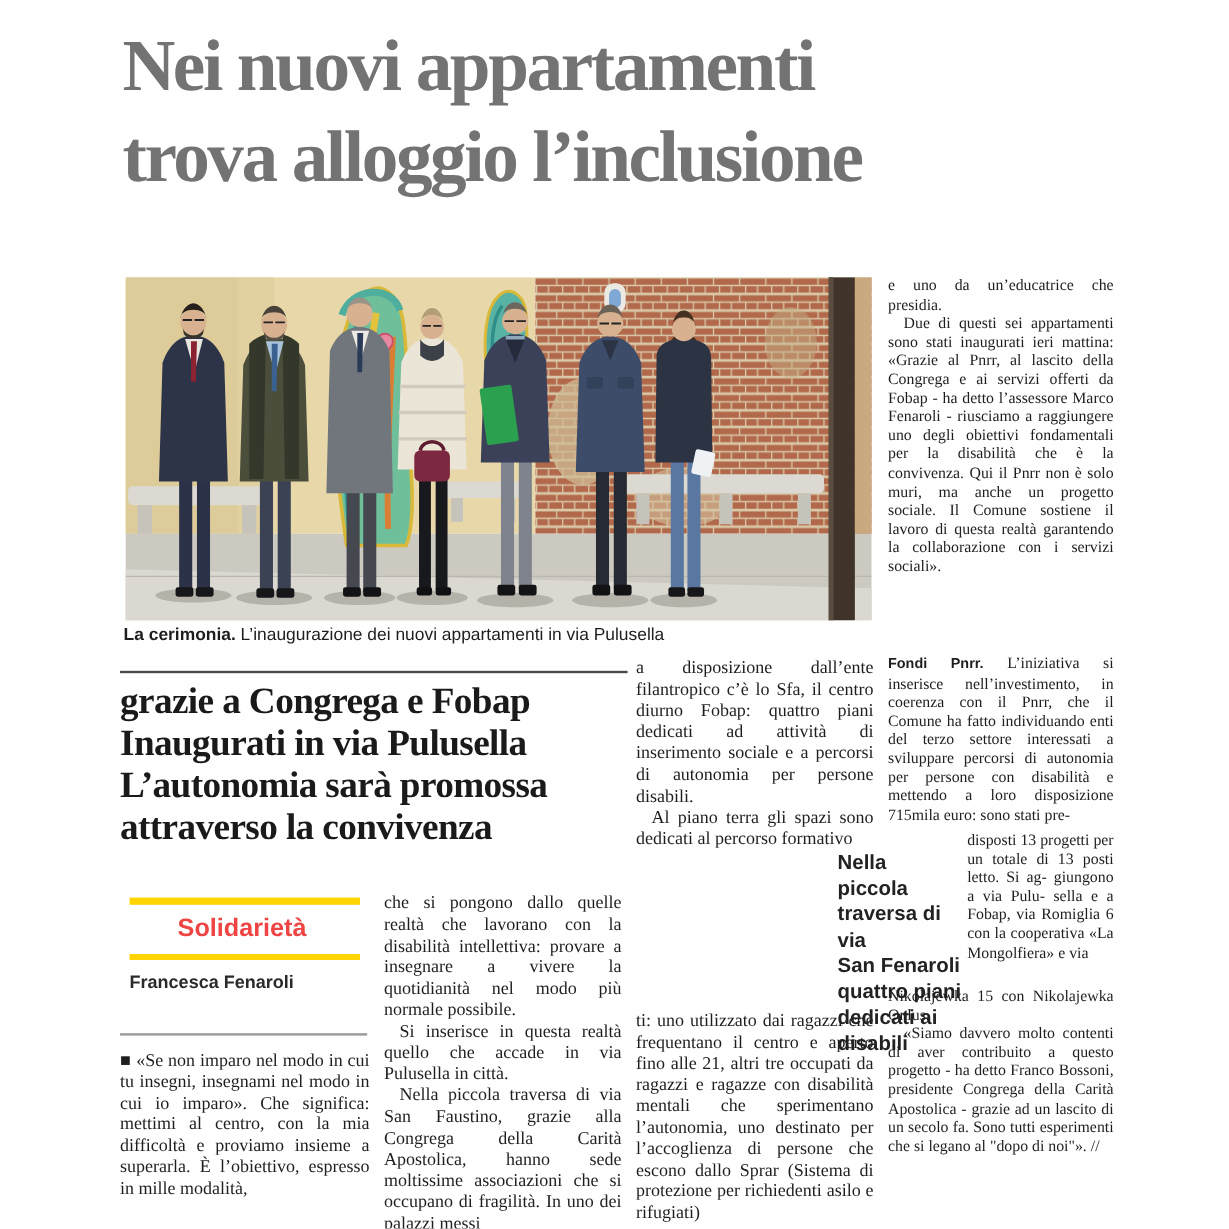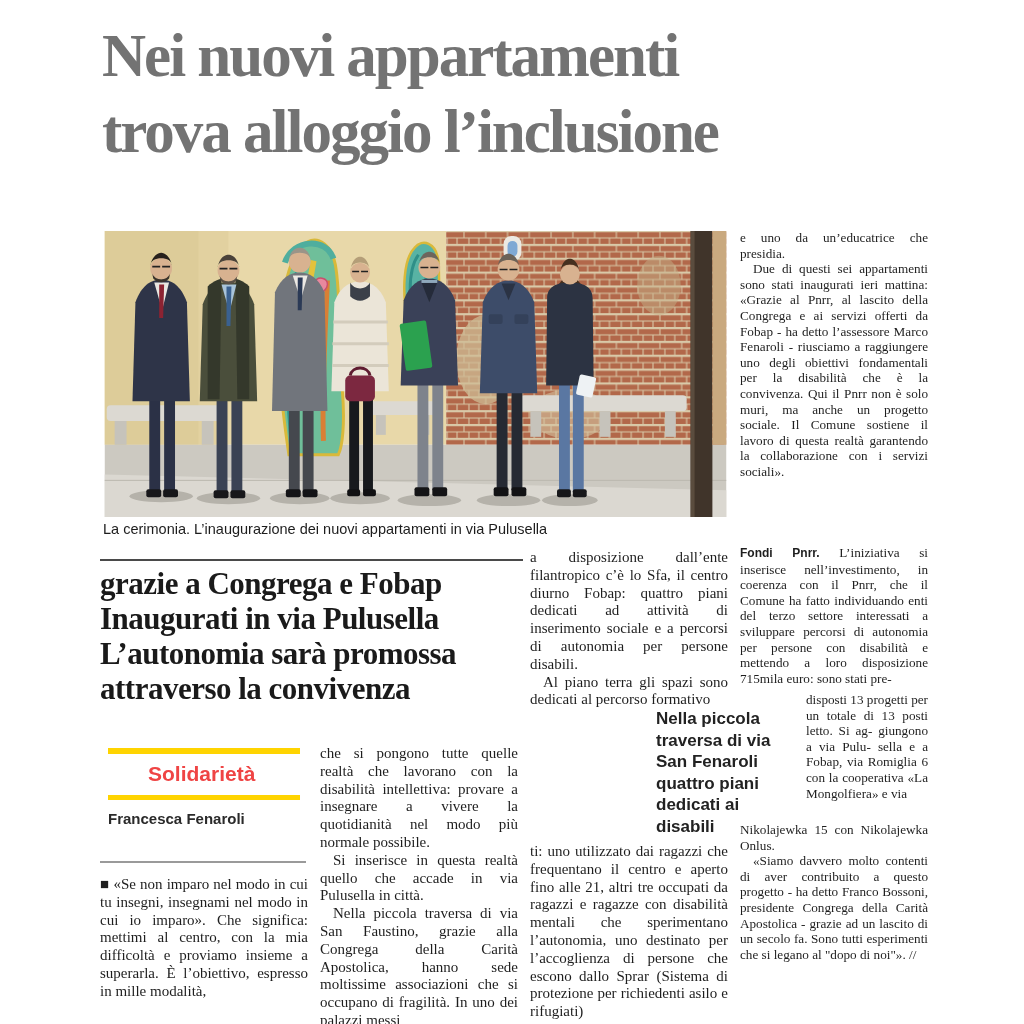--- a/index.html
+++ b/index.html
@@ -14,32 +14,32 @@
                font-size:31px;line-height:35px;letter-spacing:-0.5px;margin:0;}
   
   .rule-dark{height:2px;background:#4a4a4a;}
   .rule-light{height:1.5px;background:#9a9a9a;}
   
   .yellow-bar{height:6px;background:#ffd400;}
   .kicker-label{font-family:"Liberation Sans",sans-serif;font-weight:700;font-size:21px;color:#ef4444;margin-left:40px;}
   .byline{font-family:"Liberation Sans",sans-serif;font-weight:700;font-size:15px;color:#2a2a2a;}
   
   .caption{font-family:"Liberation Sans",sans-serif;font-size:14.5px;color:#1d1d1d;}
-  .caption b{font-weight:400;text-align:right;}
+  .caption b{font-weight:700;text-align:right;}
   
   .body-text{font-family:"Liberation Serif",serif;font-size:15px;line-height:17.8px;
              text-align:justify;color:#1e1e1e;}
   .body-text p{margin:0;}
   .body-text p.ind{text-indent:13px;}
   .small-text{font-size:13.2px;line-height:15.6px;}
   .lead-in{font-family:"Liberation Sans",sans-serif;font-weight:700;font-size:12px;}
   
   .pull-quote{font-family:"Liberation Sans",sans-serif;font-weight:700;font-size:17px;
               line-height:21.5px;color:#222;}
-  .pq-line{display:block;}
+  .pq-line{display:block;margin-left:42px;}
   figure{margin:0;}
 </style>
 </head>
 <body>
 
 <div class="page">
 
   <h1 class="headline abs" style="left:102px;top:18px;width:860px;">
     <span style="display:block">Nei nuovi appartamenti</span>
     <span style="display:block">trova alloggio l’inclusione</span>
@@ -232,21 +232,21 @@
     <div class="yellow-bar" style="height:5px;margin-top:9px;"></div>
     <div class="byline" style="margin-top:10px;">Francesca Fenaroli</div>
   </div>
 
   <div class="rule-light abs" style="left:100px;top:861px;width:206px;"></div>
   <div class="body-text abs" style="left:100px;top:876px;width:208px;">
     <p>■ «Se non imparo nel modo in cui tu insegni, insegnami nel modo in cui io imparo». Che significa: mettimi al centro, con la mia difficoltà e proviamo insieme a superarla. È l’obiettivo, espresso in mille modalità,</p>
   </div>
 
   <div class="body-text abs" style="left:320px;top:745px;width:198px;">
-    <p>che si pongono tutte quelle realtà che lavorano con la disabilità intellettiva: provare a insegnare a vivere la quotidianità nel modo più normale possibile.</p>
+    <p>che si pongono dallo quelle realtà che lavorano con la disabilità intellettiva: provare a insegnare a vivere la quotidianità nel modo più normale possibile.</p>
     <p class="ind">Si inserisce in questa realtà quello che accade in via Pulusella in città.</p>
     <p class="ind">Nella piccola traversa di via San Faustino, grazie alla Congrega della Carità Apostolica, hanno sede moltissime associazioni che si occupano di fragilità. In uno dei palazzi messi</p>
   </div>
 
   <div class="body-text abs" style="left:530px;top:549px;width:198px;">
     <p>a disposizione dall’ente filantropico c’è lo Sfa, il centro diurno Fobap: quattro piani dedicati ad attività di inserimento sociale e a percorsi di autonomia per persone disabili.</p>
     <p class="ind">Al piano terra gli spazi sono dedicati al percorso formativo</p>
   </div>
   <div class="body-text abs" style="left:530px;top:843px;width:198px;">
     <p>ti: uno utilizzato dai ragazzi che frequentano il centro e aperto fino alle 21, altri tre occupati da ragazzi e ragazze con disabilità mentali che sperimentano l’autonomia, uno destinato per l’accoglienza di persone che escono dallo Sprar (Sistema di protezione per richiedenti asilo e rifugiati)</p>

